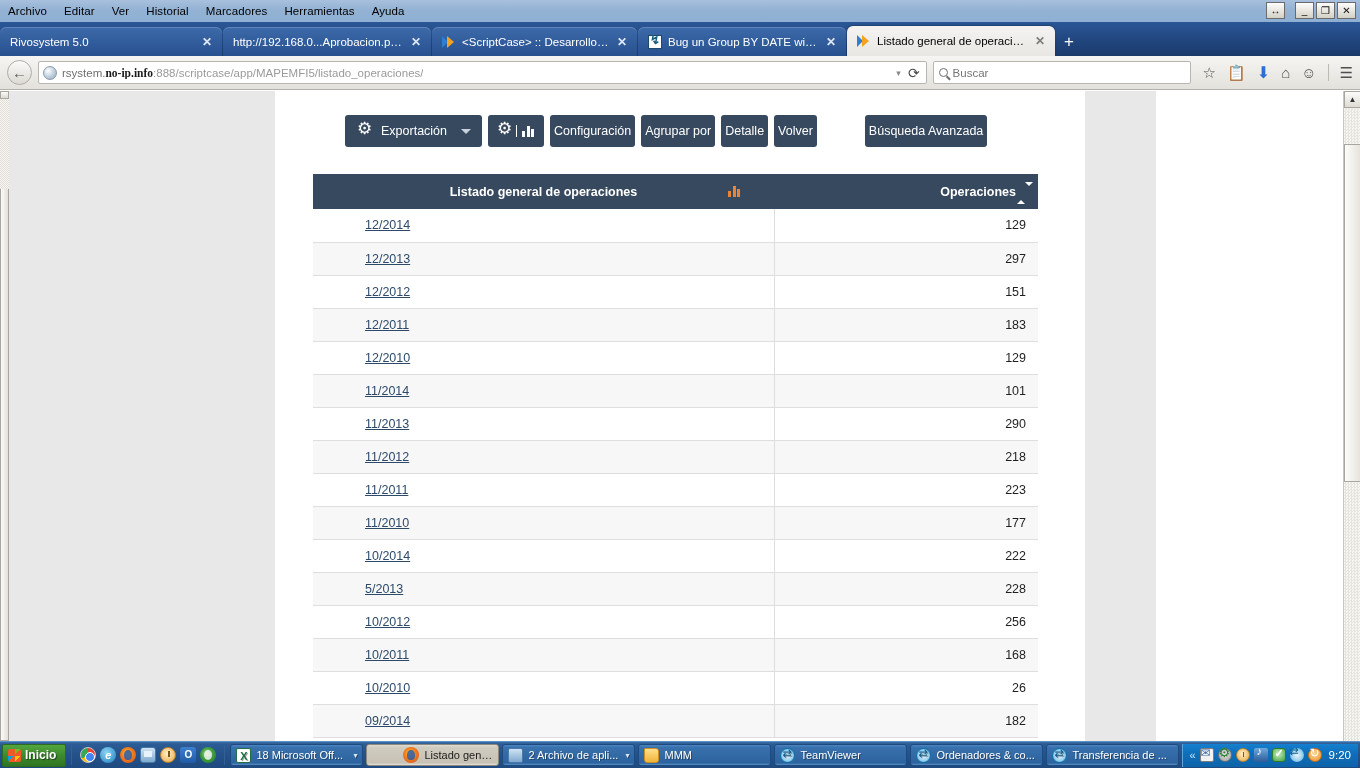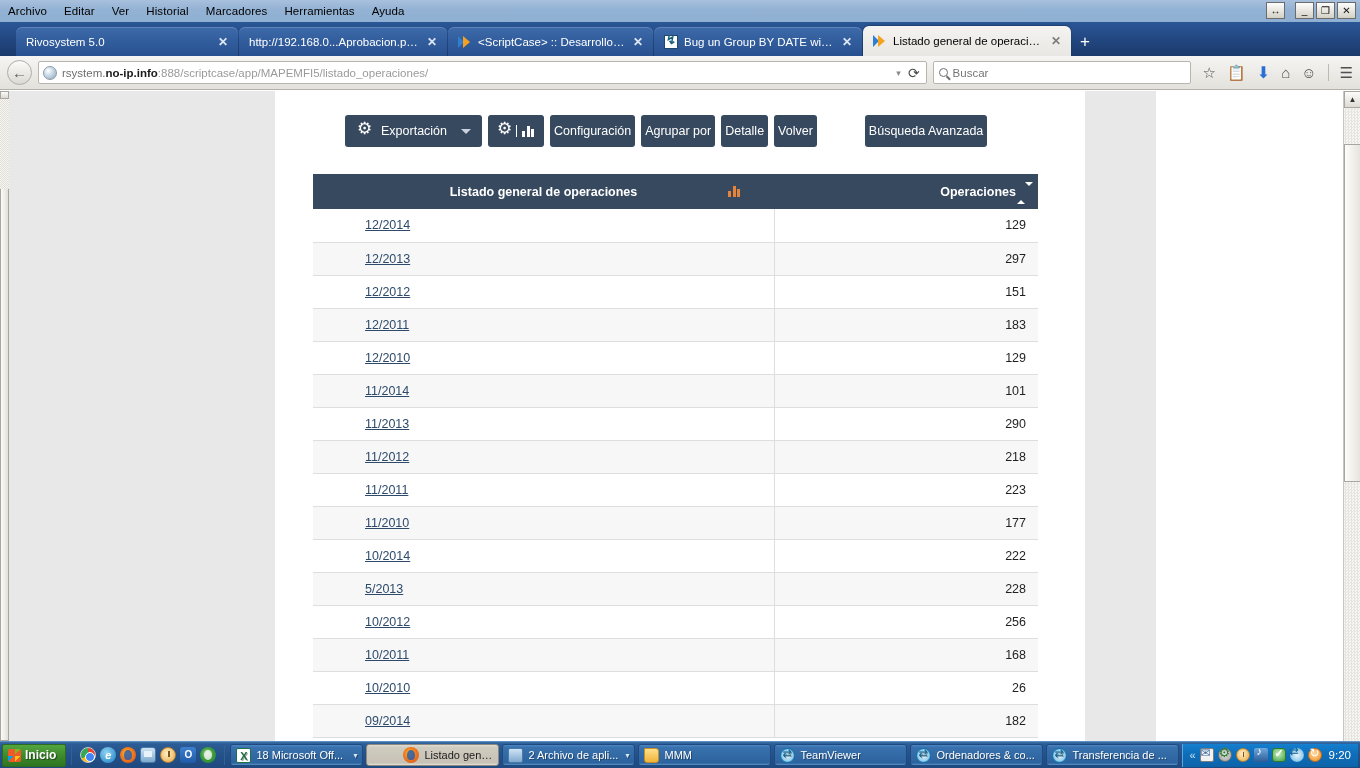--- a/index.html
+++ b/index.html
@@ -30,21 +30,21 @@
     border: 1px solid #6b6b6b;
     display: flex; align-items: center; justify-content: center;
     font-size: 10px; color: #111; font-family: "Liberation Sans", sans-serif;
   }
   .win-grp { display: flex; gap: 2px; }
 
   
   .tabstrip {
     position: absolute; left: 0; top: 22px; width: 1360px; height: 34px;
     background: linear-gradient(to bottom, #2b5797 0%, #20447c 60%, #1b3a6b 100%);
-    display: flex; align-items: flex-end; padding-left: 16px;
+    display: flex; align-items: flex-end; padding-left: 0;
   }
   .tab {
     height: 29px; display: flex; align-items: center; gap: 6px;
     padding: 0 8px 0 10px; min-width: 120px;
     border-radius: 6px 6px 0 0;
     position: relative;
     color: #ffffff; font-size: 11.5px;
     background: linear-gradient(to bottom, #3a67a8 0%, #2a5governed 0%, #27508f 100%);
     background: linear-gradient(to bottom, #3d6aaa 0%, #27508f 100%);
     box-shadow: inset 0 1px 0 rgba(255,255,255,.18);
@@ -97,21 +97,21 @@
   .urlbox {
     flex: 1; height: 23px; background: #fff; border: 1px solid #b9b6af;
     border-radius: 2px; display: flex; align-items: center; padding: 0 4px; gap: 5px;
   }
   .globe {
     width: 14px; height: 14px; border-radius: 50%;
     background: radial-gradient(circle at 35% 32%, #ffffff 0%, #c7d6e4 45%, #8fa5b8 100%);
     border: 1px solid #8b9aa8; flex: 0 0 14px;
   }
   .urltext { font-size: 11.5px; color: #9a9a9a; white-space: nowrap; overflow: hidden; }
-  .urltext b { color: #1a1a1a; font-weight: bold; }
+  .urltext b { color: #1a1a1a; font-weight: bold; font-family: Liberation Serif, serif; }
   .urltext .u-pre { color: #6e6e6e; }
   .url-right { margin-left: auto; display: flex; align-items: center; gap: 7px; padding-right: 2px; }
   .dropcaret { color: #8a8a8a; font-size: 9px; }
   .reload { color: #4a4a4a; font-size: 14px; }
   .searchbox {
     width: 258px; height: 23px; background: #fff; border: 1px solid #b9b6af;
     border-radius: 2px; display: flex; align-items: center; padding: 0 5px; gap: 5px;
   }
   .searchbox input {
     border: none; outline: none; font-size: 11.5px; color: #8b8b8b;

